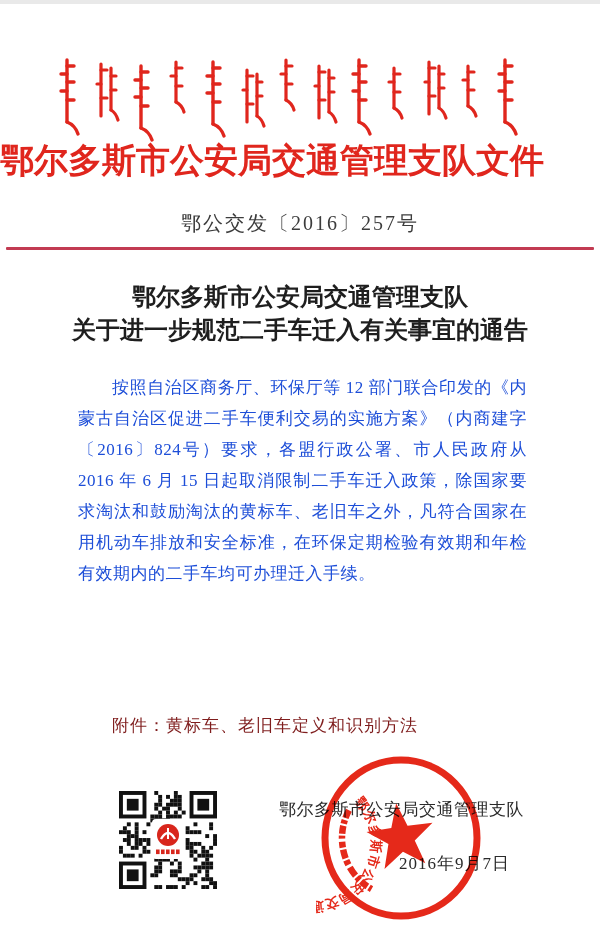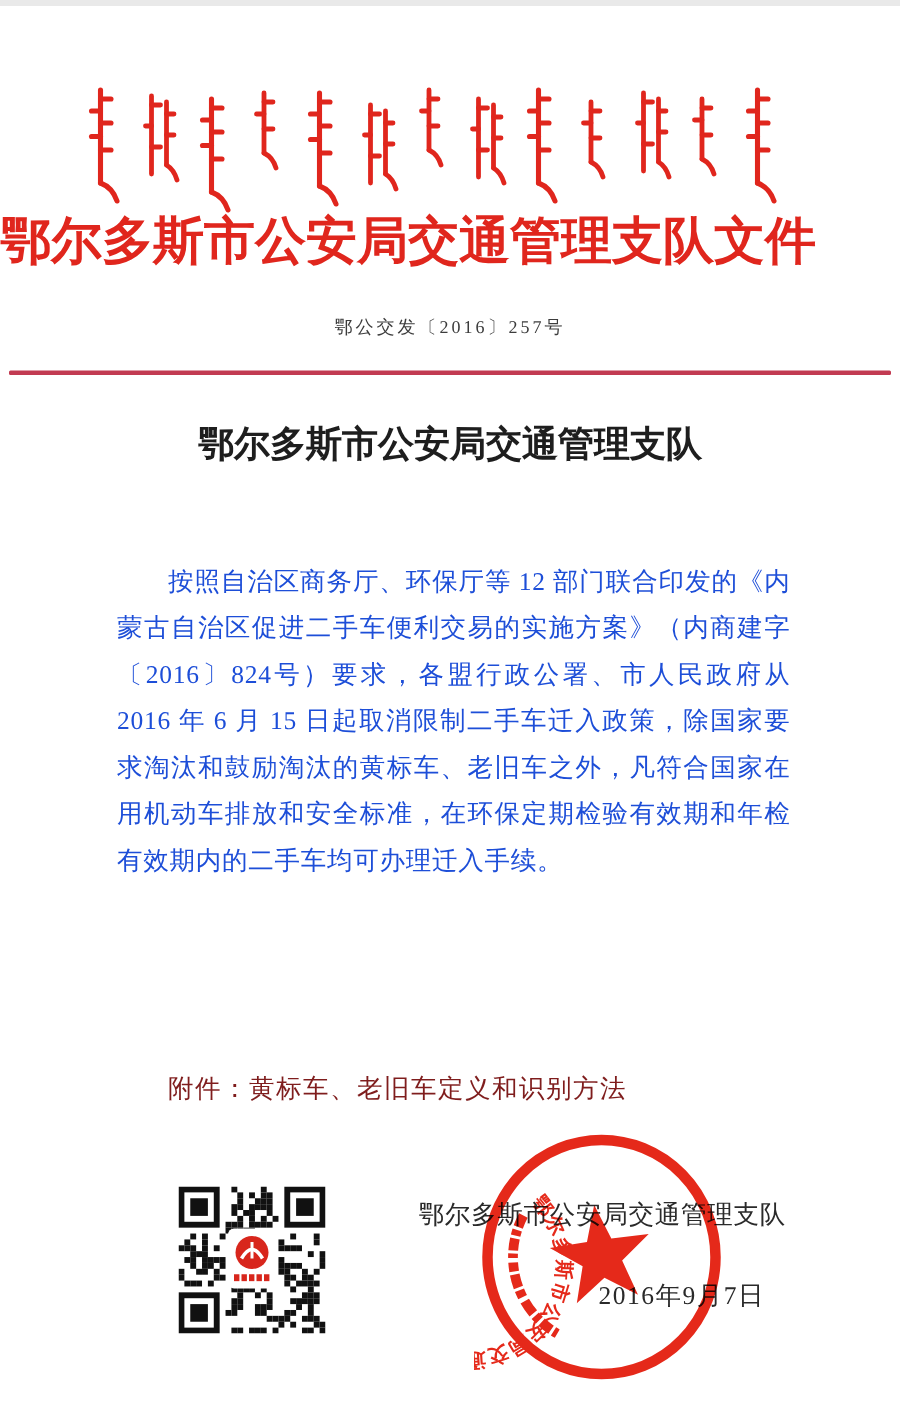--- a/index.html
+++ b/index.html
@@ -11,21 +11,21 @@
   }
   
   .mongol-header{position:absolute; left:58px; top:52px; width:484px; height:86px;}
   .org-title{
     position:absolute; left:0; top:134px; width:508px; text-align:center;
     font-size:34px; font-weight:bold; color:#e0261d; letter-spacing:0px;
     font-family:"Liberation Serif","DejaVu Serif",serif; white-space:nowrap;
   }
   .doc-number{
     position:absolute; left:0; top:206px; width:600px; text-align:center;
-    font-size:12px; color:#3c3c3c; letter-spacing:2px;
+    font-size:20px; color:#3c3c3c; letter-spacing:2px;
   }
   .red-rule{
     position:absolute; left:6px; right:6px; top:243px; height:3px;
     background:#c23b52; border-radius:1px;
   }
   
   .doc-title{
     position:absolute; left:0; top:276px; width:600px; text-align:center;
     font-family:"Liberation Sans","DejaVu Sans",sans-serif;
     font-weight:bold; font-size:24px; line-height:33px; color:#1e1e1e;
@@ -109,20 +109,21 @@
   </svg>
 
   <div class="org-title">鄂尔多斯市公安局交通管理支队文件</div>
 
   <div class="doc-number">鄂公交发〔2016〕257号</div>
 
   <div class="red-rule"></div>
 
   <div class="doc-title">
     <div>鄂尔多斯市公安局交通管理支队</div>
+    <div>关于进一步规范二手车迁入有关事宜的通告</div>
   </div>
 
   <div class="body-text">
     <p>按照自治区商务厅、环保厅等 12 部门联合印发的《内蒙古自治区促进二手车便利交易的实施方案》（内商建字〔2016〕824号）要求，各盟行政公署、市人民政府从 2016 年 6 月 15 日起取消限制二手车迁入政策，除国家要求淘汰和鼓励淘汰的黄标车、老旧车之外，凡符合国家在用机动车排放和安全标准，在环保定期检验有效期和年检有效期内的二手车均可办理迁入手续。</p>
   </div>
 
   <div class="attachment">附件：黄标车、老旧车定义和识别方法</div>
 
   <svg class="qr" viewBox="0 0 98 98">
     <rect x="0" y="0" width="98" height="98" fill="#ffffff"></rect>

